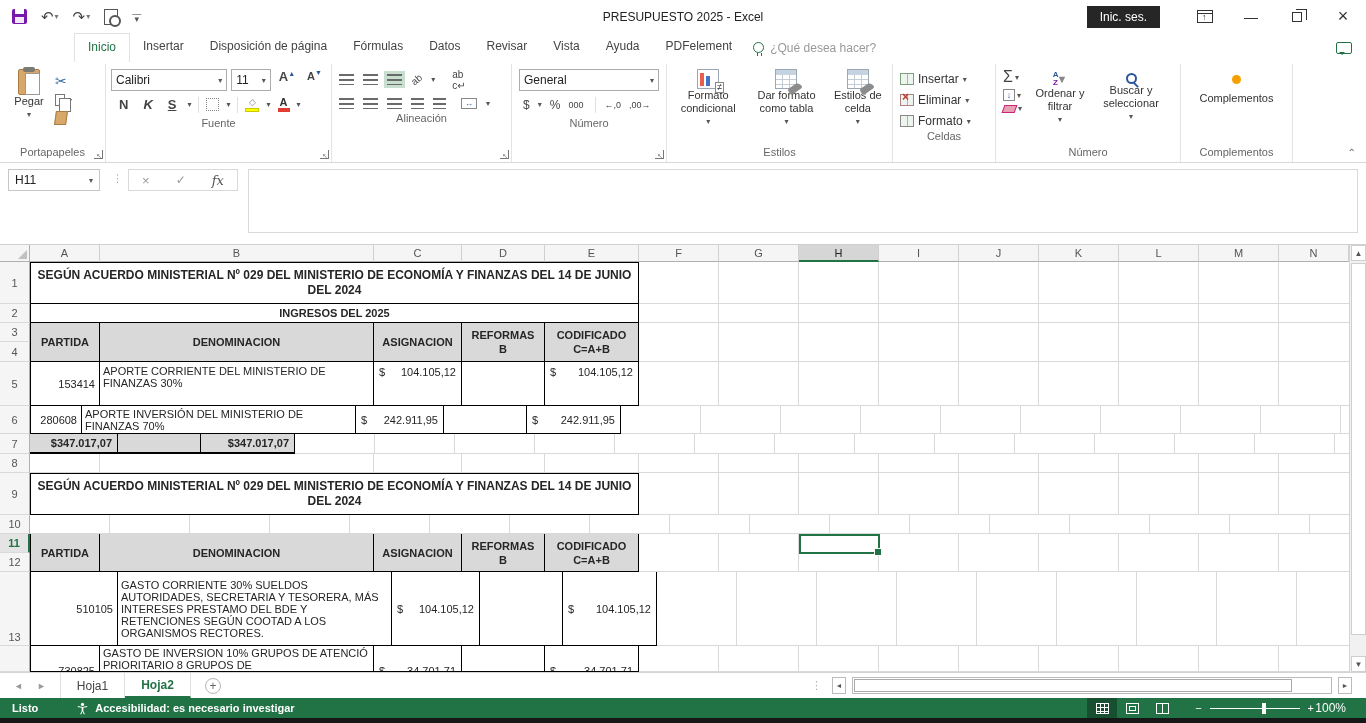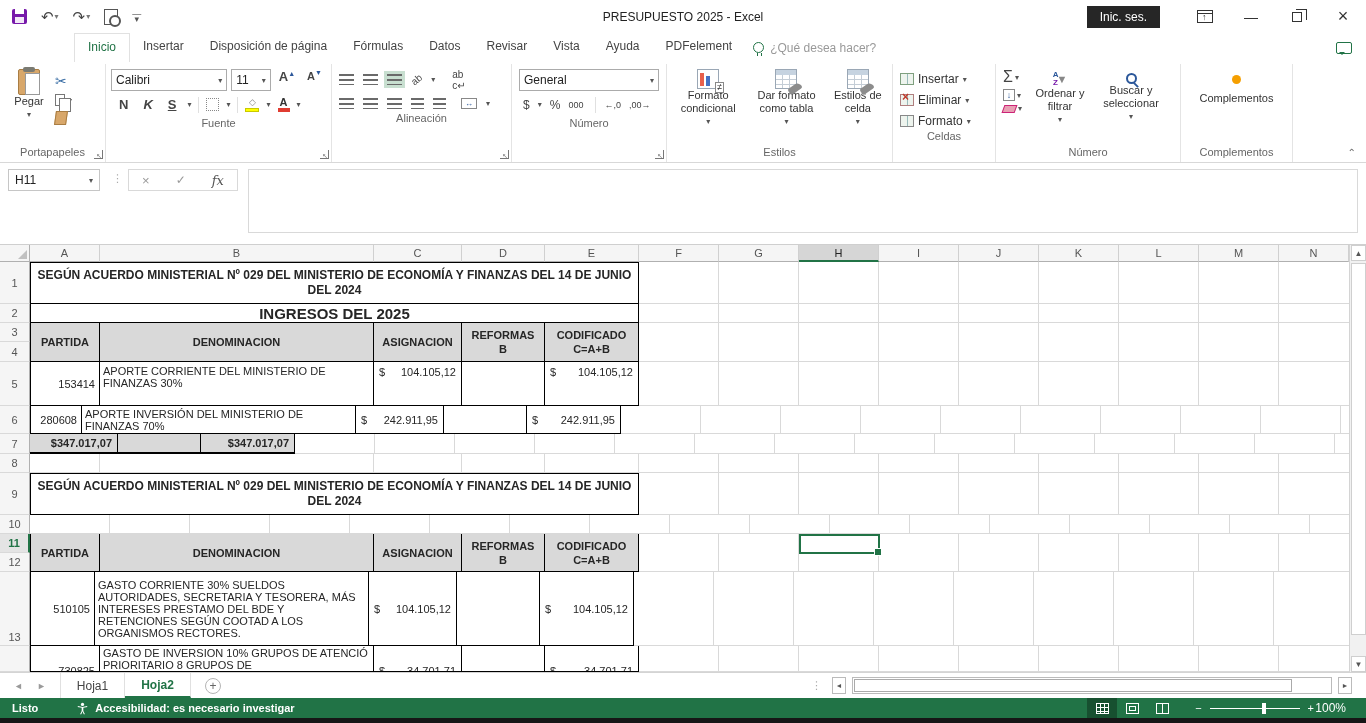--- a/index.html
+++ b/index.html
@@ -442,21 +442,21 @@
   </div>
 
   <div class="srow" style="height:42px">
     <div class="rh">1</div>
     <div class="tc bl bt title-cell" style="width:609px">SEGÚN ACUERDO MINISTERIAL Nº 029 DEL MINISTERIO DE ECONOMÍA Y FINANZAS DEL 14 DE JUNIO DEL 2024</div>
     <div class="fillcols"></div>
   </div>
 
   <div class="srow" style="height:19px">
     <div class="rh">2</div>
-    <div class="tc bl title-cell" style="width:609px;font-size:15px">INGRESOS DEL 2025</div>
+    <div class="tc bl title-cell" style="width:609px;font-size:11px">INGRESOS DEL 2025</div>
     <div class="fillcols"></div>
   </div>
 
   <div class="srow" style="height:39px">
     <div class="rhcol">
       <div class="rh" style="height:19px">3</div>
       <div class="rh" style="height:20px">4</div>
     </div>
     <div class="tc bl hdr-cell" style="width:70px">PARTIDA</div>
     <div class="tc hdr-cell" style="width:274px">DENOMINACION</div>
@@ -547,21 +547,21 @@
         </div>
     <div class="tc hdr-cell" style="width:94px">
           <span>CODIFICADO</span>
           <span>C=A+B</span>
         </div>
     <div class="fillcols"></div>
   </div>
 
   <div class="srow" style="height:74px">
     <div class="rh" style="align-items:flex-end;justify-content:center;padding-bottom:2px;">13</div>
-    <div class="tc bl pt" style="width:65px">510105</div>
+    <div class="tc bl pt" style="width:88px">510105</div>
     <div class="tc dn" style="width:274px">GASTO CORRIENTE 30% SUELDOS AUTORIDADES, SECRETARIA Y TESORERA, MÁS INTERESES PRESTAMO DEL BDE Y RETENCIONES SEGÚN COOTAD A LOS ORGANISMOS RECTORES.</div>
     <div class="tc val" style="width:88px">
           <span>$</span>
           <span>104.105,12</span>
         </div>
     <div class="tc" style="width:83px"></div>
     <div class="tc val" style="width:94px">
           <span>$</span>
           <span>104.105,12</span>
         </div>

